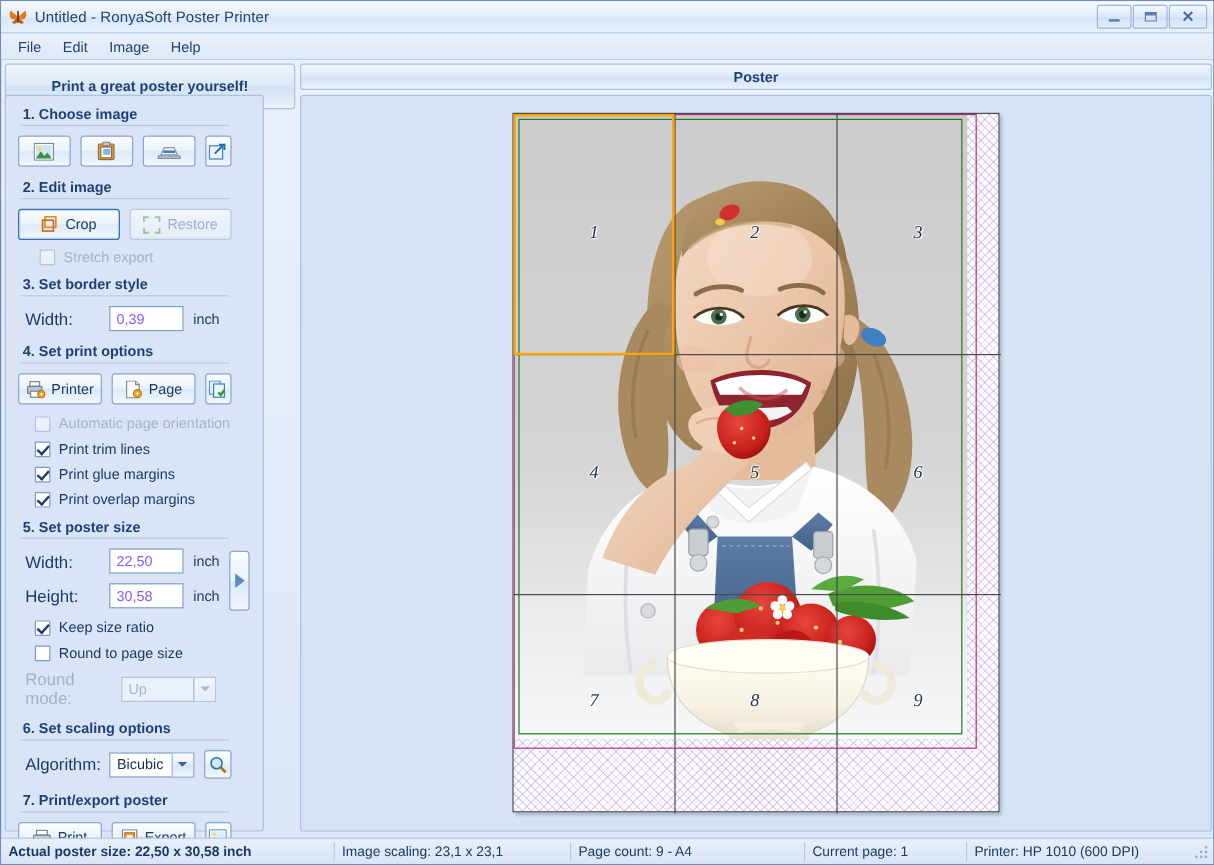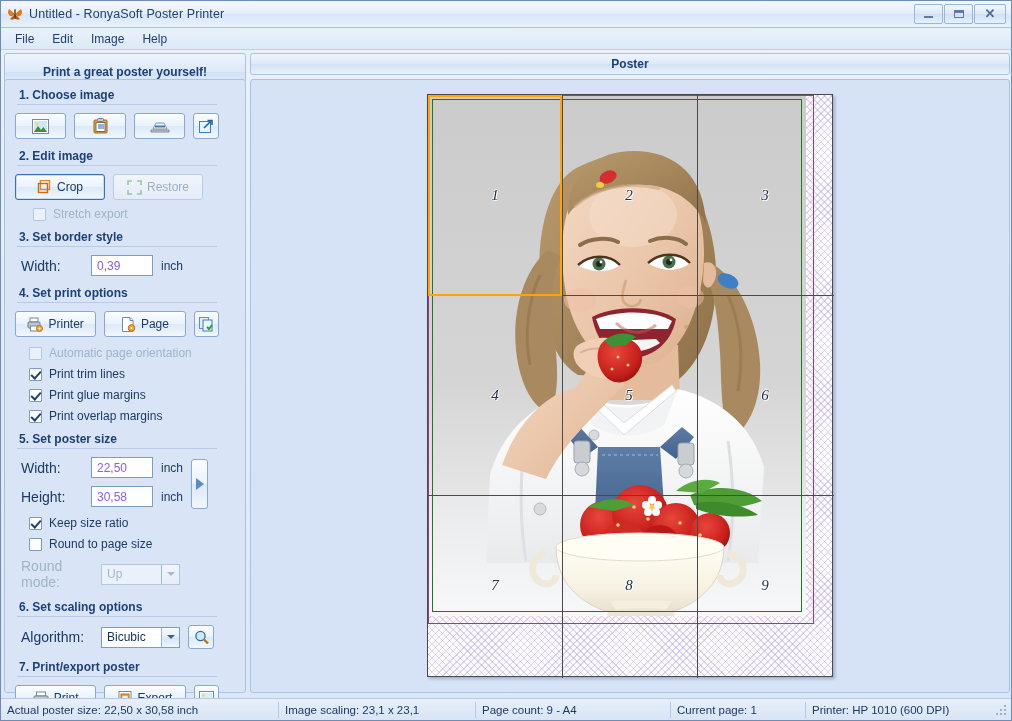--- a/index.html
+++ b/index.html
@@ -64,21 +64,21 @@
     box-sizing:border-box;
   }
   .panel-head{
     height:38px;box-sizing:border-box;
     border:1px solid #a9c3e3;border-radius:3px;
     background:linear-gradient(180deg,#eef4fc 0%,#dde9f8 49%,#d2e1f5 51%,#e9f2fc 100%);
     display:flex;align-items:center;justify-content:center;
     font-weight:bold;font-size:12px;color:#1d4077;
   }
   .panel-body{
-    position:absolute;left:0;top:26px;width:242px;height:614px;
+    position:absolute;left:0;top:26px;width:216px;height:614px;
     box-sizing:border-box;
     border:1px solid #a9c3e3;border-radius:3px;
     background:#d9e5f7;
     padding:8px 26px 0 10px;
   }
   .step{
     font-weight:bold;font-size:12px;color:#1d4077;margin:0 0 2px 4px;
   }
   .rule{height:1px;background:#b7cbe6;margin:0 2px 8px 2px;}
   .row{display:flex;align-items:center;margin-bottom:7px;}
@@ -696,21 +696,21 @@
         <div class="tilenum" style="left:337px;top:300px;">6</div>
         <div class="tilenum" style="left:67px;top:490px;">7</div>
         <div class="tilenum" style="left:201px;top:490px;">8</div>
         <div class="tilenum" style="left:337px;top:490px;">9</div>
       </div>
 
     </div>
   </div>
 
   <div class="statusbar">
-    <div class="sb-cell" style="width:278px;">Actual poster size: 22,50 x 30,58 inch</div>
+    <div class="sb-cell" style="width:278px;font-weight:bold;">Actual poster size: 22,50 x 30,58 inch</div>
     <div class="sb-cell" style="width:197px;">Image scaling: 23,1 x 23,1</div>
     <div class="sb-cell" style="width:195px;">Page count: 9 - A4</div>
     <div class="sb-cell" style="width:135px;">Current page: 1</div>
     <div class="sb-cell" style="border-right:none;width:180px;">Printer: HP 1010 (600 DPI)</div>
     <div class="sb-grip">
       <i style="left:10px;top:10px;"></i>
         <i style="left:6px;top:10px;"></i>
         <i style="left:10px;top:6px;"></i>
       <i style="left:2px;top:10px;"></i>
         <i style="left:6px;top:6px;"></i>

